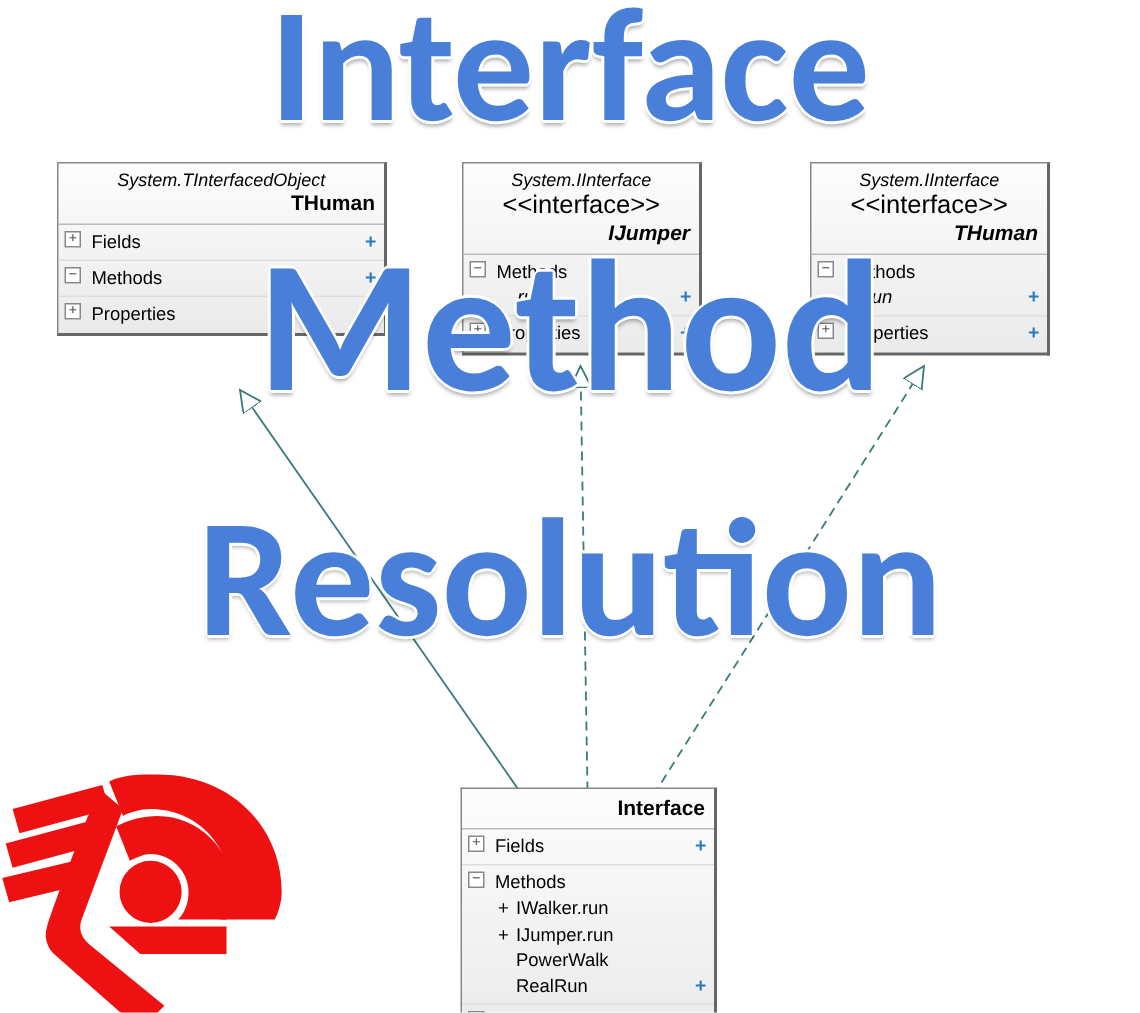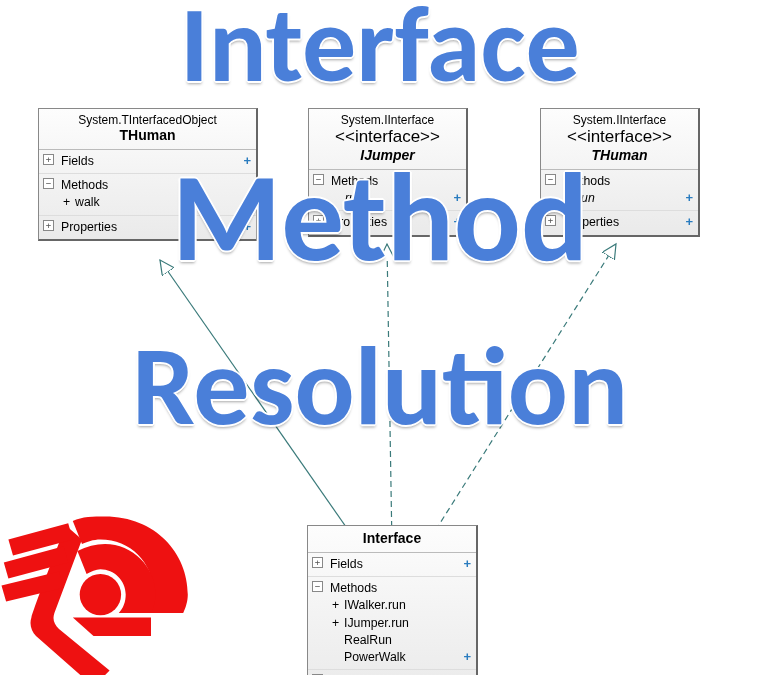--- a/index.html
+++ b/index.html
@@ -27,27 +27,29 @@
     color: #000;
     z-index: 2;
   }
   .uml-header {
     text-align: center;
     border-bottom: 1px solid #bbb;
     padding: 4px 6px 6px 6px;
   }
   .uml-parent {
     font-size: 12px;
+    font-style: italic;
   }
   .uml-stereo {
     font-size: 17px;
   }
   .uml-name {
     font-weight: bold;
     font-size: 14px;
+    text-align: right;
   }
   .uml-name.iface {
     font-style: italic;
   }
   .uml-section {
     position: relative;
     padding: 3px 6px 3px 22px;
     border-bottom: 1px solid #ddd;
     line-height: 1.4;
   }
@@ -142,23 +144,20 @@
       <div class="uml-name">THuman</div>
     </div>
     <div class="uml-section">
       <span class="expander plus"></span>
       <span>Fields</span>
       <span class="plusicon">+</span>
     </div>
     <div class="uml-section">
       <span class="expander minus"></span>
       <span>Methods</span>
-      <div class="uml-member">
-        <span class="sym">+</span><span>walk</span>
-      </div>
       <span class="plusicon">+</span>
     </div>
     <div class="uml-section">
       <span class="expander plus"></span>
       <span>Properties</span>
       <span class="plusicon">+</span>
     </div>
   </div>
 
   <div class="uml-class" style="left:308px; top:108px; width:160px;">
@@ -215,24 +214,24 @@
     <div class="uml-section">
       <span class="expander minus"></span>
       <span>Methods</span>
       <div class="uml-member">
         <span class="sym">+</span><span>IWalker.run</span>
       </div>
       <div class="uml-member">
         <span class="sym">+</span><span>IJumper.run</span>
       </div>
       <div class="uml-member">
+        <span class="sym"></span><span>PowerWalk</span>
+      </div>
+      <div class="uml-member">
         <span class="sym"></span><span>RealRun</span>
-      </div>
-      <div class="uml-member">
-        <span class="sym"></span><span>PowerWalk</span>
       </div>
       <span class="plusicon">+</span>
     </div>
     <div class="uml-section">
       <span class="expander plus"></span>
       <span>Properties</span>
       <span class="plusicon">+</span>
     </div>
   </div>
 

